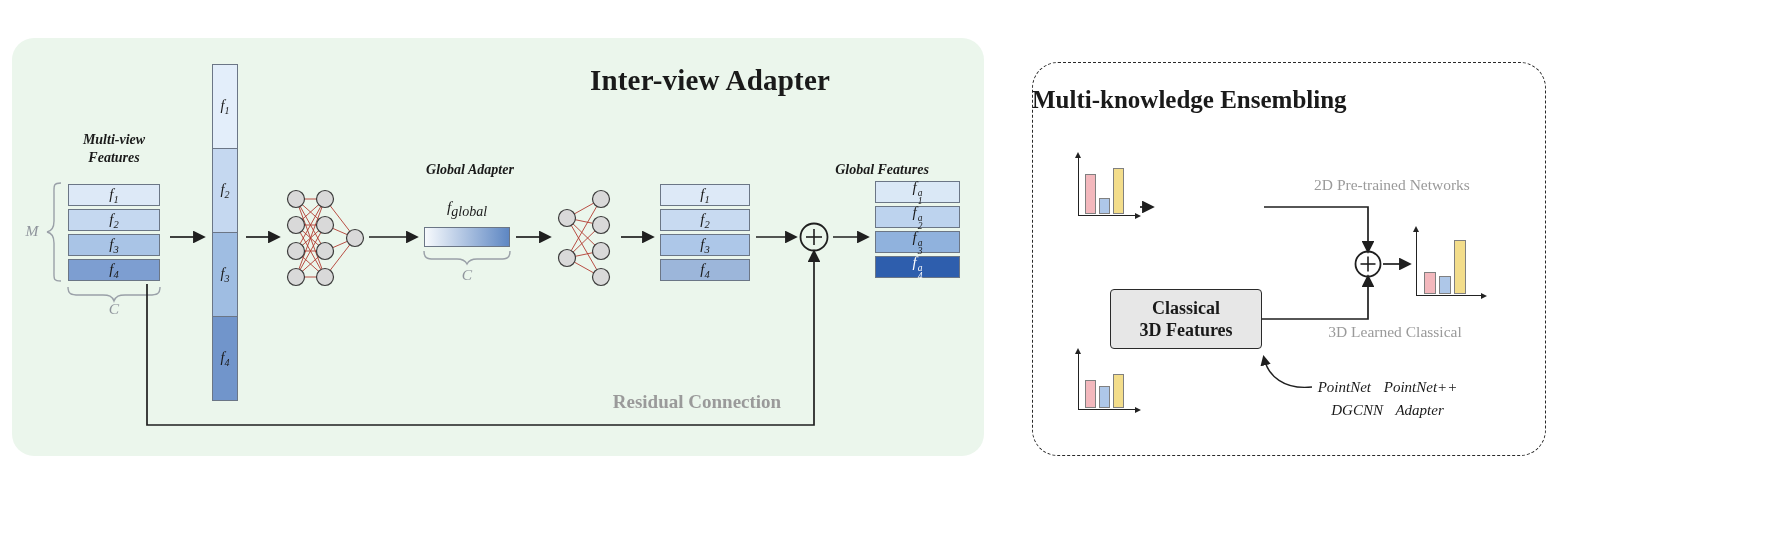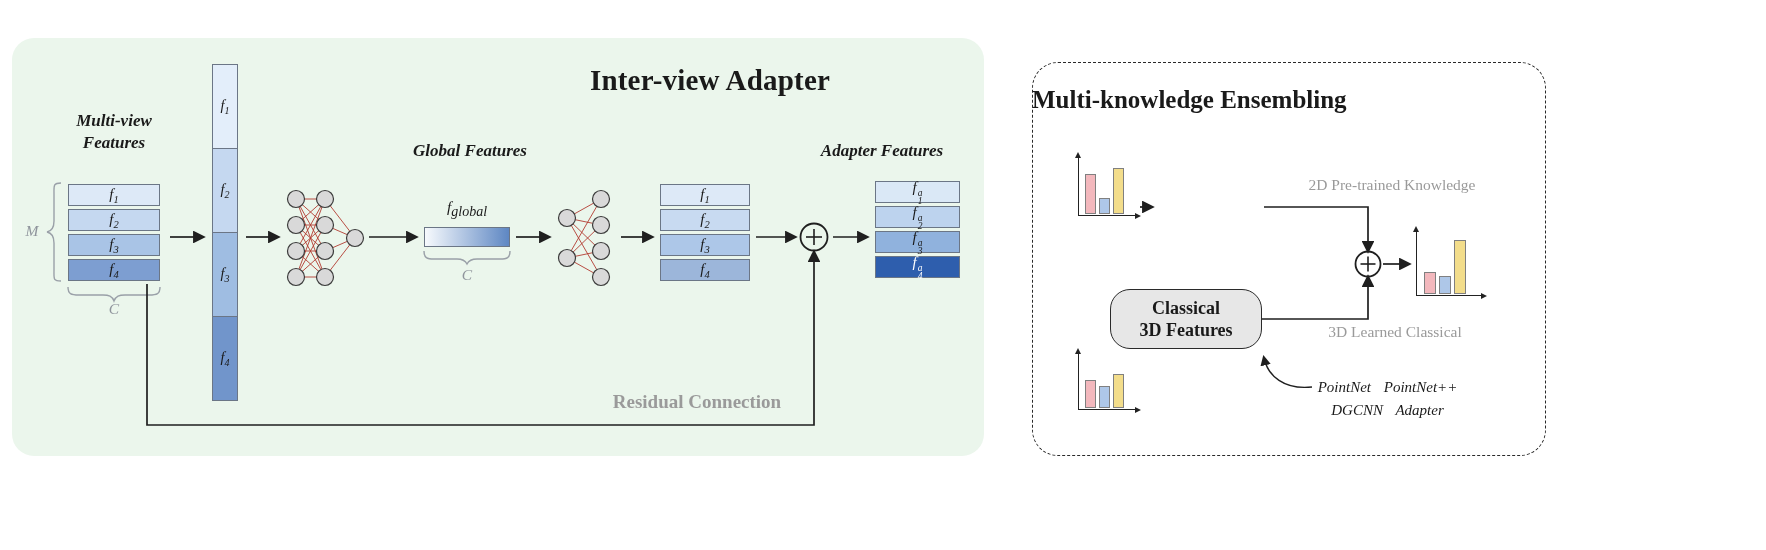--- a/index.html
+++ b/index.html
@@ -4,21 +4,21 @@
 <style>
   html,body{margin:0;padding:0;background:#ffffff;}
   .canvas{position:relative;width:1766px;height:550px;background:#fff;overflow:hidden;
           font-family:"Liberation Serif","DejaVu Serif",serif;color:#1a1a1a;padding-left:9px;}
   .abs{position:absolute;}
   .panel-left{left:12px;top:38px;width:972px;height:418px;border-radius:22px;background:#ebf6ec;}
   .panel-right{left:1032px;top:62px;width:512px;height:392px;border:1.6px dashed #2a2a2a;border-radius:26px;background:#fff;}
   .overlay{position:absolute;left:0;top:0;pointer-events:none;}
   .t-main{font-size:29px;font-weight:bold;text-align:center;letter-spacing:.2px;}
   .t-right{font-size:25px;font-weight:bold;}
-  .lbl-it{font-style:italic;font-weight:600;font-size:17px;text-align:center;line-height:1.3;}
+  .lbl-it{font-style:italic;font-weight:600;font-size:14px;text-align:center;line-height:1.3;margin-top:21px;}
   .side-lbl{font-style:italic;font-size:15.5px;color:#8f949c;text-align:center;}
   .frow{position:absolute;height:22px;box-sizing:border-box;border:1px solid #6b7686;
         display:flex;align-items:center;justify-content:center;font-style:italic;font-size:15px;}
   .fl sub{font-size:10.5px;font-style:italic;}
   .ss{display:inline-flex;flex-direction:column;margin-left:1px;vertical-align:-4px;}
   .ss span{font-size:9.5px;line-height:8.5px;font-style:italic;}
   .colstack{left:212px;top:64px;width:26px;}
   .colseg{width:26px;height:85px;box-sizing:border-box;border:1px solid #6b7686;margin-top:-1px;
           display:flex;align-items:center;justify-content:center;font-style:italic;font-size:14.5px;}
   .colseg:first-child{margin-top:0;}
@@ -181,41 +181,41 @@
       <span class="fl"><i>f</i><sub>2</sub></span>
       </div>
     <div class="colseg" style="background-color: rgb(159, 189, 226);">
       <span class="fl"><i>f</i><sub>3</sub></span>
       </div>
     <div class="colseg" style="background-color: rgb(113, 149, 203);">
       <span class="fl"><i>f</i><sub>4</sub></span>
       </div>
   </div>
 
-  <div class="abs lbl-it" style="left:390px;top:140px;width:160px;">Global Features</div>
+  <div class="abs lbl-it" style="left:390px;top:140px;width:160px;">Global Adapter</div>
   <div class="abs fg-lbl" style="left:415px;top:198px;width:104px;">
     <i>f</i><sub>global</sub>
   </div>
   <div class="abs fg-bar"></div>
   <div class="abs side-lbl" style="left:438px;top:266px;width:58px;">C</div>
 
   <div class="frow" style="left: 660px; top: 184px; width: 90px; background-color: rgb(221, 233, 247);">
     <span class="fl"><i>f</i><sub>1</sub></span>
     </div>
   <div class="frow" style="left: 660px; top: 209px; width: 90px; background-color: rgb(200, 218, 241);">
     <span class="fl"><i>f</i><sub>2</sub></span>
     </div>
   <div class="frow" style="left: 660px; top: 234px; width: 90px; background-color: rgb(173, 199, 232);">
     <span class="fl"><i>f</i><sub>3</sub></span>
     </div>
   <div class="frow" style="left: 660px; top: 259px; width: 90px; background-color: rgb(156, 182, 218);">
     <span class="fl"><i>f</i><sub>4</sub></span>
     </div>
 
-  <div class="abs lbl-it" style="left:798px;top:140px;width:168px;">Adapter Features</div>
+  <div class="abs lbl-it" style="left:798px;top:140px;width:168px;">Global Features</div>
   <div class="frow" style="left: 875px; top: 181px; width: 85px; background-color: rgb(218, 232, 246);">
     <span class="fl"><i>f</i><span class="ss">
           <span>a</span>
           <span>1</span>
         </span></span>
     </div>
   <div class="frow" style="left: 875px; top: 206px; width: 85px; background-color: rgb(189, 211, 238);">
     <span class="fl"><i>f</i><span class="ss">
           <span>a</span>
           <span>2</span>
@@ -241,23 +241,23 @@
   <div class="bchart" style="left:1078px;top:152px;width:62px;height:64px;">
     <div class="bc-axis"></div>
     <div class="bc-yarr"></div>
     <div class="bc-xarr"></div>
     <div class="bc-bar" style="left: 7px; height: 40px; background-color: rgb(243, 184, 189);"></div>
     <div class="bc-bar" style="left: 21px; height: 16px; background-color: rgb(174, 199, 232);"></div>
     <div class="bc-bar" style="left: 35px; height: 46px; background-color: rgb(243, 221, 139);"></div>
   </div>
 
 
-  <div class="abs knowledge" style="left: 1287px; top: 176px; width: 210px; color: rgb(154, 154, 154);">2D Pre-trained Knowledge</div>
-
-  <div class="kbox" style="left: 1110px; top: 289px; width: 152px; height: 60px; border-radius: 20px; background-color: rgb(231, 231, 231);">
+  <div class="abs knowledge" style="left: 1287px; top: 176px; width: 210px; color: rgb(154, 154, 154);">2D Pre-trained Networks</div>
+
+  <div class="kbox" style="left: 1110px; top: 289px; width: 152px; height: 60px; border-radius: 4px; background-color: rgb(231, 231, 231);">
     <span>Classical</span>
     <span>3D Features</span>
   </div>
 
   <div class="abs knowledge" style="left: 1290px; top: 323px; width: 210px; color: rgb(154, 154, 154);">3D Learned Classical</div>
 
   <div class="bchart" style="left:1416px;top:226px;width:70px;height:70px;">
     <div class="bc-axis"></div>
     <div class="bc-yarr"></div>
     <div class="bc-xarr"></div>

